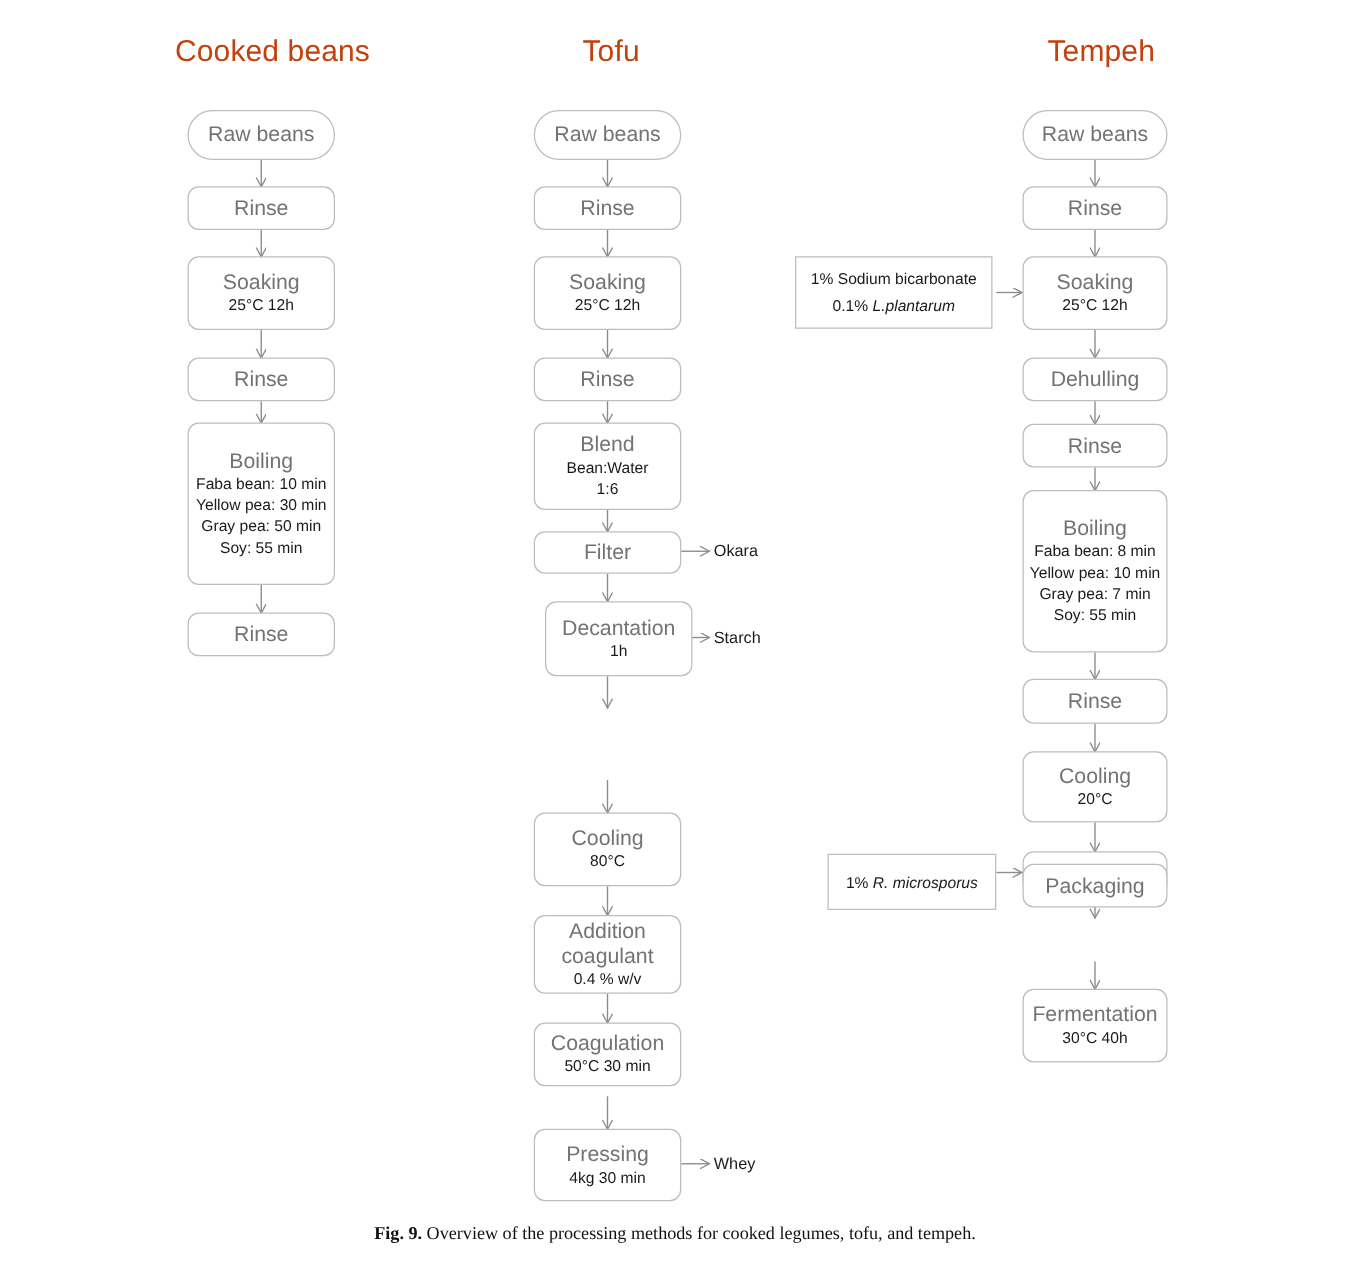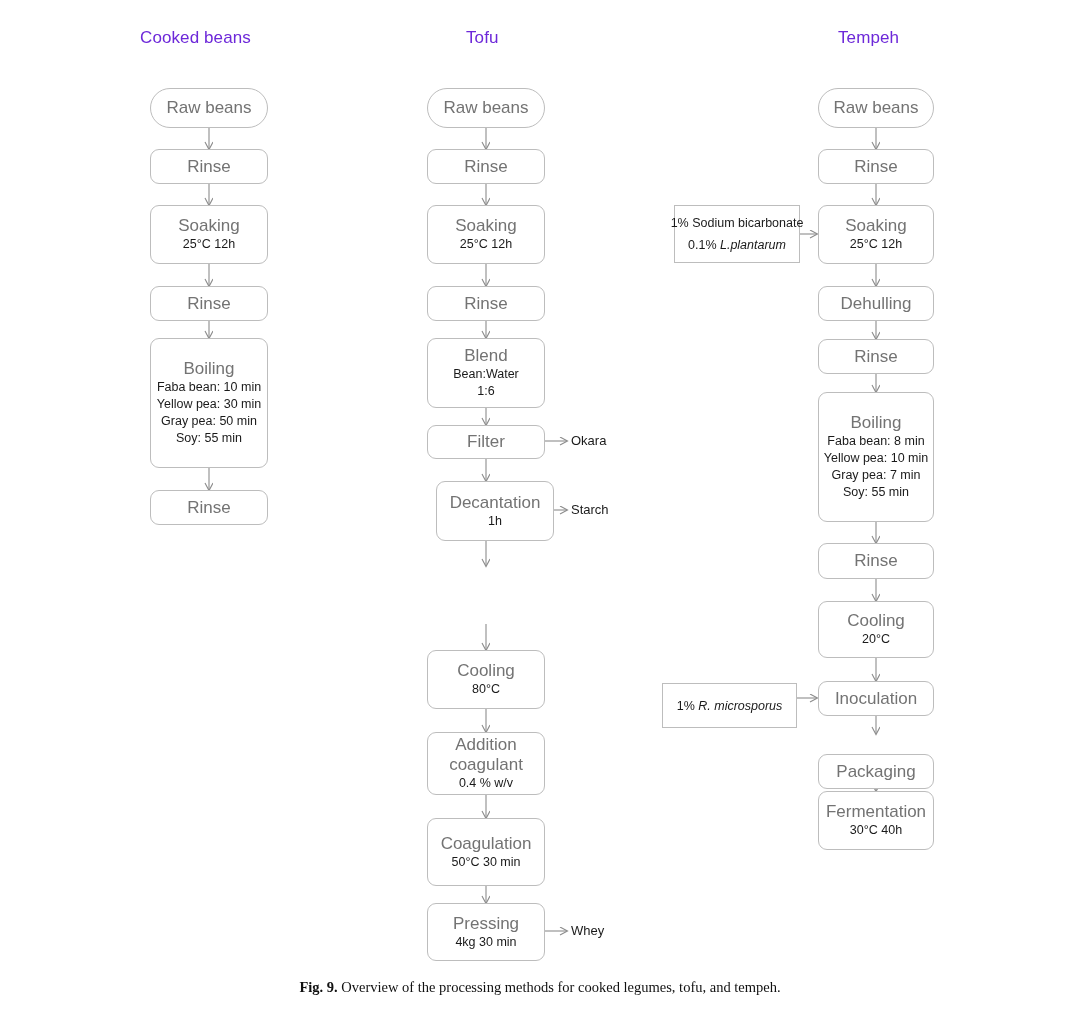--- a/index.html
+++ b/index.html
@@ -19,22 +19,22 @@
   #figure {
     position: absolute;
     left: 0; top: 0;
     width: 1080px;
     height: 1016px;
   }
 
   
   .col-header {
     position: absolute;
-    font-size: 17px;
-    color: #6d28d9;
+    font-size: 24px;
+    color: #c2410c;
     white-space: nowrap;
     letter-spacing: 0.1px;
   }
 
   
   .node {
     position: absolute;
     box-sizing: border-box;
     border: 1px solid #bdbdbd;
     background: #ffffff;
@@ -223,21 +223,21 @@
   <div class="node" style="left:427px; top:650px; width:118px; height:59px;">
     <div class="title">Cooling</div>
     <div class="sub first">80°C</div>
   </div>
 
   <div class="node" style="left:427px; top:732px; width:118px; height:63px;">
     <div class="title wrap" style="max-width:104px;">Addition coagulant</div>
     <div class="sub first">0.4 % w/v</div>
   </div>
 
-  <div class="node" style="left:427px; top:818px; width:118px; height:68px;">
+  <div class="node" style="left:427px; top:818px; width:118px; height:51px;">
     <div class="title">Coagulation</div>
     <div class="sub first">50°C 30 min</div>
   </div>
 
   <div class="node" style="left:427px; top:903px; width:118px; height:58px;">
     <div class="title">Pressing</div>
     <div class="sub first">4kg 30 min</div>
   </div>
   <div class="branch-label" style="left:571px; top:923px;text-align:right;">Whey</div>
 
@@ -247,21 +247,21 @@
 
   <div class="node" style="left:818px; top:149px; width:116px; height:35px;">
     <div class="title">Rinse</div>
   </div>
 
   <div class="node" style="left:818px; top:205px; width:116px; height:59px;">
     <div class="title">Soaking</div>
     <div class="sub first">25°C 12h</div>
   </div>
 
-  <div class="node plain sidebox" style="left:674px; top:205px; width:126px; height:58px;">
+  <div class="node plain sidebox" style="left:636px; top:205px; width:158px; height:58px;">
     <div class="sub">1% Sodium bicarbonate</div>
     <div class="sub"><span>0.1% </span><em>L.plantarum</em></div>
   </div>
 
   <div class="node" style="left:818px; top:286px; width:116px; height:35px;">
     <div class="title">Dehulling</div>
   </div>
 
   <div class="node" style="left:818px; top:339px; width:116px; height:35px;">
     <div class="title">Rinse</div>
@@ -285,21 +285,21 @@
   </div>
 
   <div class="node" style="left:818px; top:681px; width:116px; height:35px;">
     <div class="title">Inoculation</div>
   </div>
 
   <div class="node plain sidebox" style="left:662px; top:683px; width:135px; height:45px;">
     <div class="sub"><span>1% </span><em>R. microsporus</em></div>
   </div>
 
-  <div class="node" style="left:818px; top:754px; width:116px; height:35px;">
+  <div class="node" style="left:818px; top:691px; width:116px; height:35px;">
     <div class="title">Packaging</div>
   </div>
 
   <div class="node" style="left:818px; top:791px; width:116px; height:59px;">
     <div class="title">Fermentation</div>
     <div class="sub first">30°C 40h</div>
   </div>
 
   <div id="caption">
     <span class="fignum">Fig. 9.</span>

